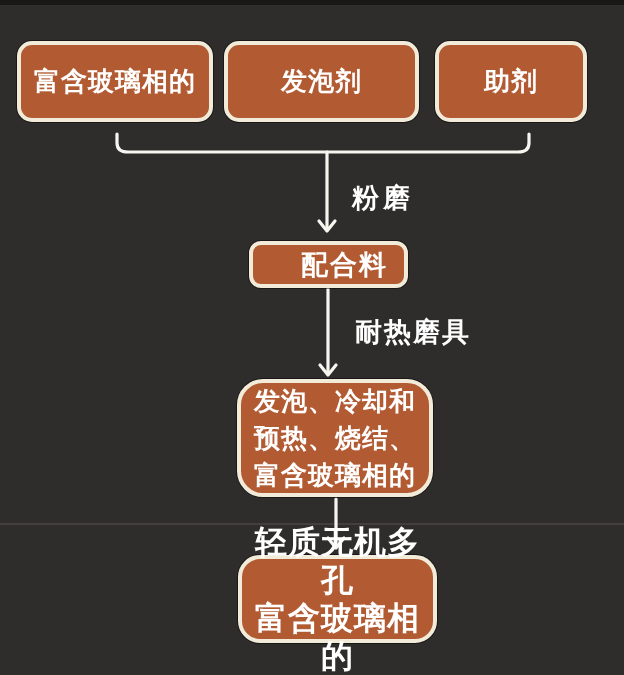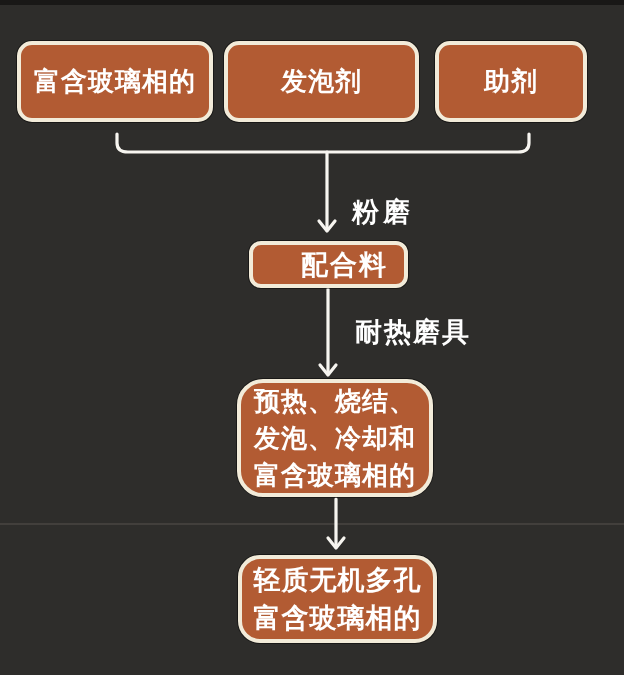--- a/index.html
+++ b/index.html
@@ -50,29 +50,29 @@
     align-items: center;
     justify-content: center;
     text-align: center;
     font-weight: bold;
     box-shadow: 0 0 0 1px rgba(0,0,0,0.45);
   }
   .node .ln { display: block; }
   .node-top      { border-radius: 15px; font-size: 26px; line-height: 35px; letter-spacing: 1px; }
   .node-batch    { border-radius: 12px; font-size: 27px; line-height: 30px; letter-spacing: 2px; }
   .node-process  { border-radius: 26px; font-size: 26px; line-height: 37px; letter-spacing: 1px; }
-  .node-product  { border-radius: 22px; font-size: 27px; line-height: 38px; letter-spacing: 1px; }
+  .node-product  { border-radius: 22px; font-size: 32px; line-height: 38px; letter-spacing: 1px; }
   .edge-label {
     position: absolute;
     color: var(--node-text, #ffffff);
     font-weight: bold;
     font-size: 27px;
     white-space: nowrap;
   }
-  #lbl-grinding { left: 352px; top: 180px; letter-spacing: 4px; margin-top: 14px; }
+  #lbl-grinding { left: 352px; top: 180px; letter-spacing: 4px; }
   #lbl-mold     { left: 355px; top: 314px; letter-spacing: 2px; }
 
   #node-input-glass    { left: 17px;  top: 41px;  width: 196px; height: 81px; }
   #node-input-foaming  { left: 224px; top: 41px;  width: 195px; height: 81px; }
   #node-input-additive { left: 435px; top: 41px;  width: 152px; height: 81px; }
   #node-batch          { left: 249px; top: 241px; width: 159px; height: 47px; padding-left: 32px; }
   #node-process        { left: 237px; top: 379px; width: 196px; height: 118px; }
   #node-product        { left: 238px; top: 555px; width: 199px; height: 88px; }
 </style>
 </head>
@@ -120,22 +120,22 @@
   <div class="node node-batch" id="node-batch">
     <div>
       <span class="ln">配合料</span>
     </div>
   </div>
 
   <div class="edge-label" id="lbl-mold">耐热磨具</div>
 
   <div class="node node-process" id="node-process">
     <div>
+      <span class="ln">发泡、冷却和</span>
       <span class="ln">预热、烧结、</span>
-      <span class="ln">发泡、冷却和</span>
       <span class="ln">富含玻璃相的</span>
     </div>
   </div>
 
   <div class="node node-product" id="node-product">
     <div>
       <span class="ln">轻质无机多孔</span>
       <span class="ln">富含玻璃相的</span>
     </div>
   </div>

